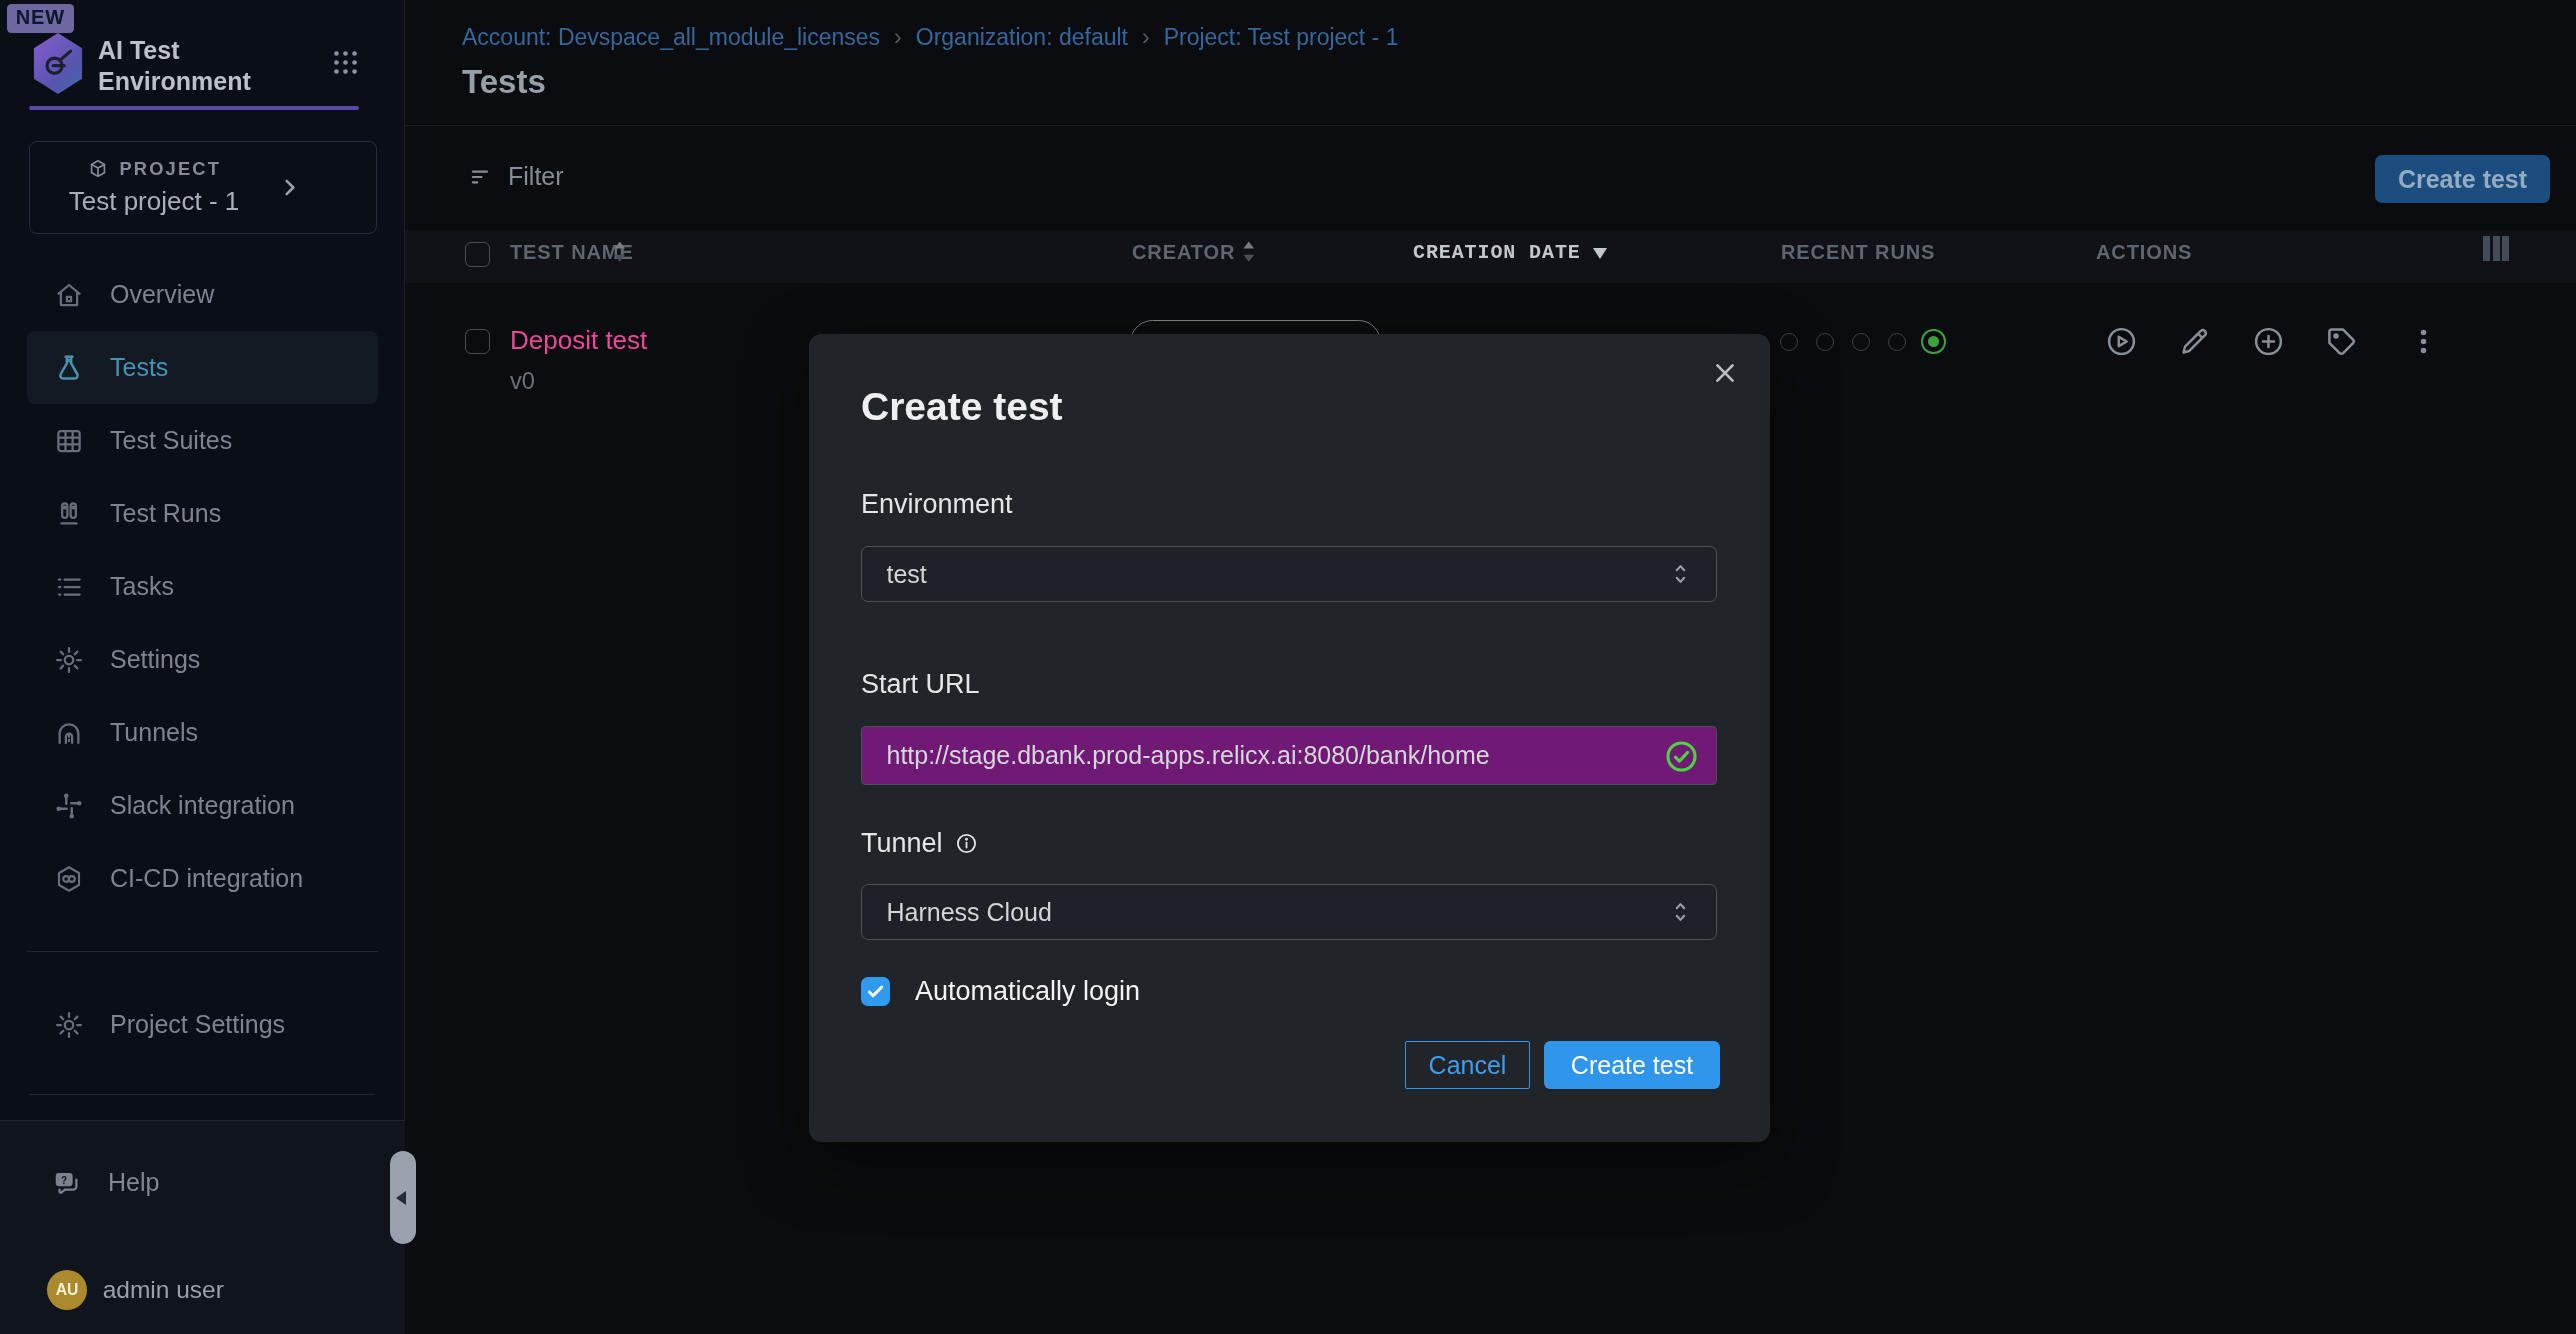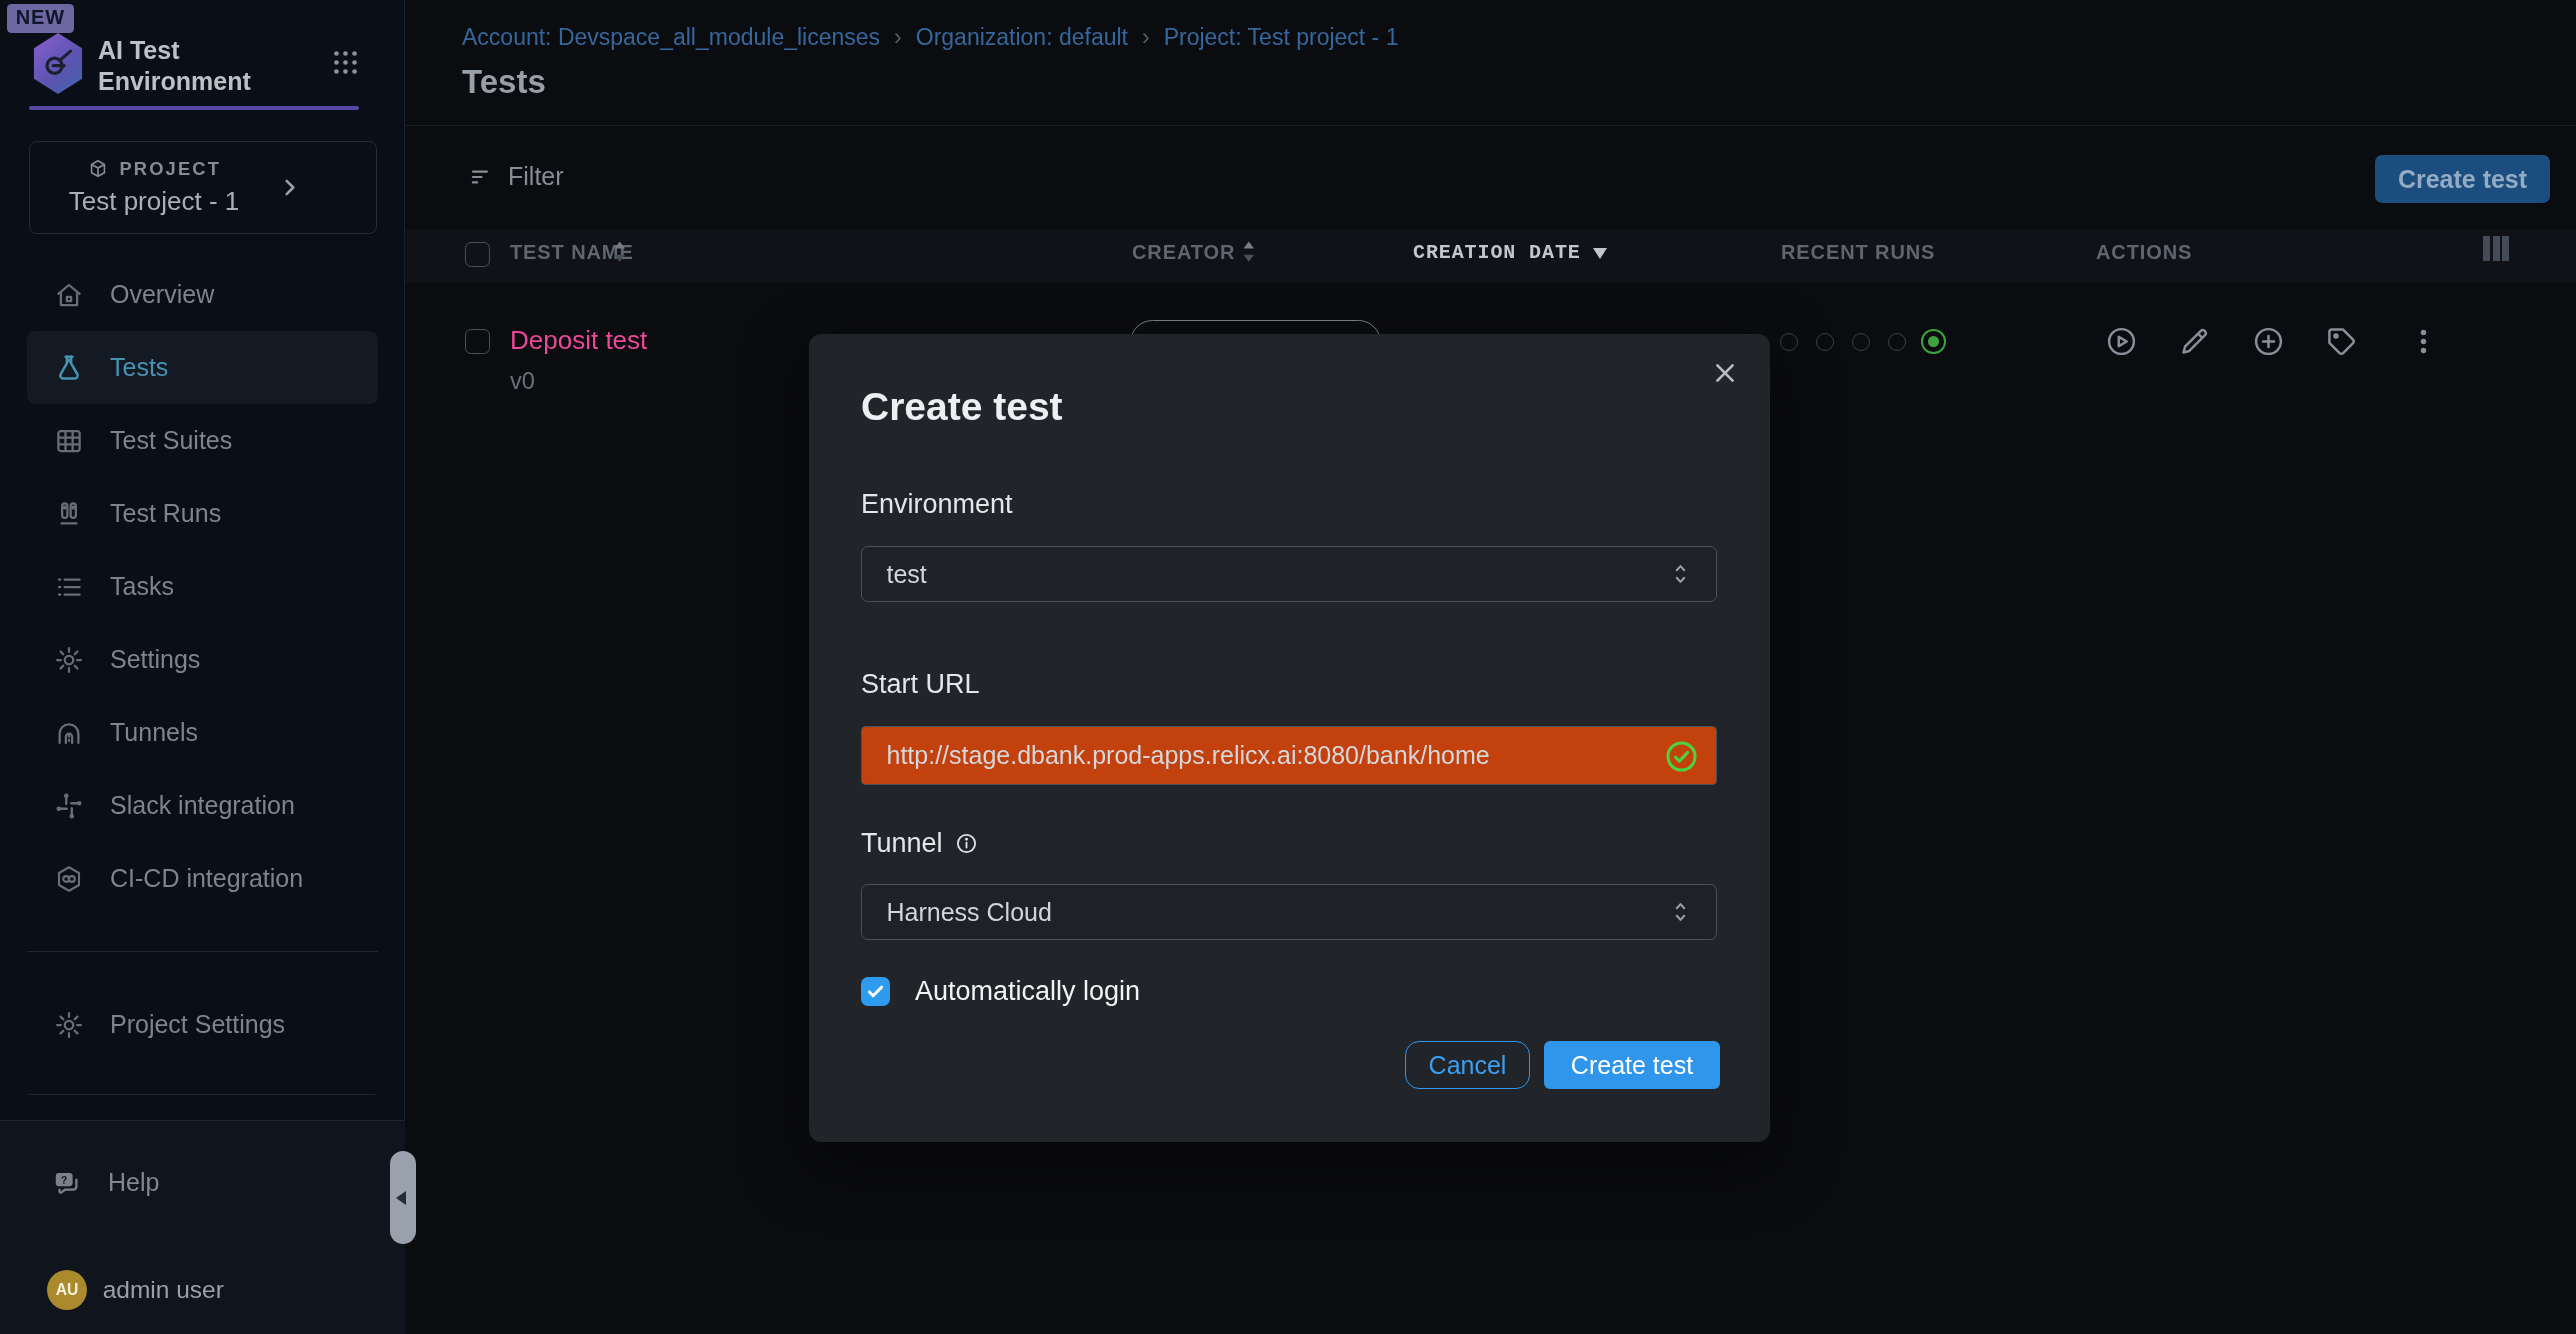--- a/index.html
+++ b/index.html
@@ -71,30 +71,30 @@
   .act { position:absolute; top:325px; width:33px; height:33px; color:#898f98; cursor:pointer; }
 
   
   .modal { position:absolute; left:809px; top:334px; width:961px; height:808px; background:#212429; border-radius:12.2px; box-shadow:0 21px 61px rgba(0,0,0,.55); z-index:10; }
   .modal-close { position:absolute; right:31px; top:24.5px; color:#b9bdc4; cursor:pointer; }
   .modal-title { position:absolute; left:52px; top:51px; font-size:39px; font-weight:700; color:#edeff2; }
   .field-label { position:absolute; left:52px; font-size:27px; font-weight:500; color:#e4e7ea; }
   .sel { position:absolute; left:52px; width:856px; height:56px; border:1.3px solid #4b5158; border-radius:7px; background:#1e2127; display:flex; align-items:center; padding:0 24.5px; cursor:pointer; }
   .sel .val { font-size:25px; color:#d2d6da; flex:1; }
   .sel .chev { color:#9aa0a8; }
-  .url-input { position:absolute; left:52px; top:392px; width:856px; height:59px; background:#c2410c; border:1.3px solid #4b5158; border-radius:4.4px; display:flex; align-items:center; padding:0 61px 0 24.5px; }
+  .url-input { position:absolute; left:52px; top:392px; width:856px; height:59px; background:#701a75; border:1.3px solid #4b5158; border-radius:4.4px; display:flex; align-items:center; padding:0 61px 0 24.5px; }
   .url-input .val { font-size:25px; color:#d4d7db; white-space:nowrap; }
   .url-check { position:absolute; right:17.5px; top:12.2px; color:#4cd33f; }
   .tunnel-row { position:absolute; left:52px; top:494px; display:flex; align-items:center; gap:12.2px; }
   .tunnel-row .field-label-inline { font-size:27px; font-weight:500; color:#e4e7ea; }
   .info-ic { color:#dfe2e6; cursor:pointer; }
   .chk-row { position:absolute; left:52px; top:642px; display:flex; align-items:center; gap:25px; }
   .chk { width:29px; height:29px; border-radius:7px; background:#2f9bef; display:flex; align-items:center; justify-content:center; cursor:pointer; }
   .chk-label { font-size:27px; color:#f1f3f5; }
-  .btn-cancel { position:absolute; left:596px; top:707px; width:125px; height:48px; background:transparent; border:1.7px solid #2f96ec; border-radius:14px; color:#3d9ef0; font-size:25px; font-weight:500; font-family:inherit; display:flex; align-items:center; justify-content:center; cursor:pointer; }
+  .btn-cancel { position:absolute; left:596px; top:707px; width:125px; height:48px; background:transparent; border:1.7px solid #2f96ec; border-radius:2px; color:#3d9ef0; font-size:25px; font-weight:500; font-family:inherit; display:flex; align-items:center; justify-content:center; cursor:pointer; }
   .btn-submit { position:absolute; left:735px; top:707px; width:176px; height:48px; background:#2f96ec; border:none; border-radius:6.1px; color:#ffffff; font-size:25px; font-weight:500; font-family:inherit; display:flex; align-items:center; justify-content:center; cursor:pointer; }
 
   svg { display:block; }
 </style>
 </head>
 <body>
 
 <div id="screen">
 
   <div class="sidebar">

